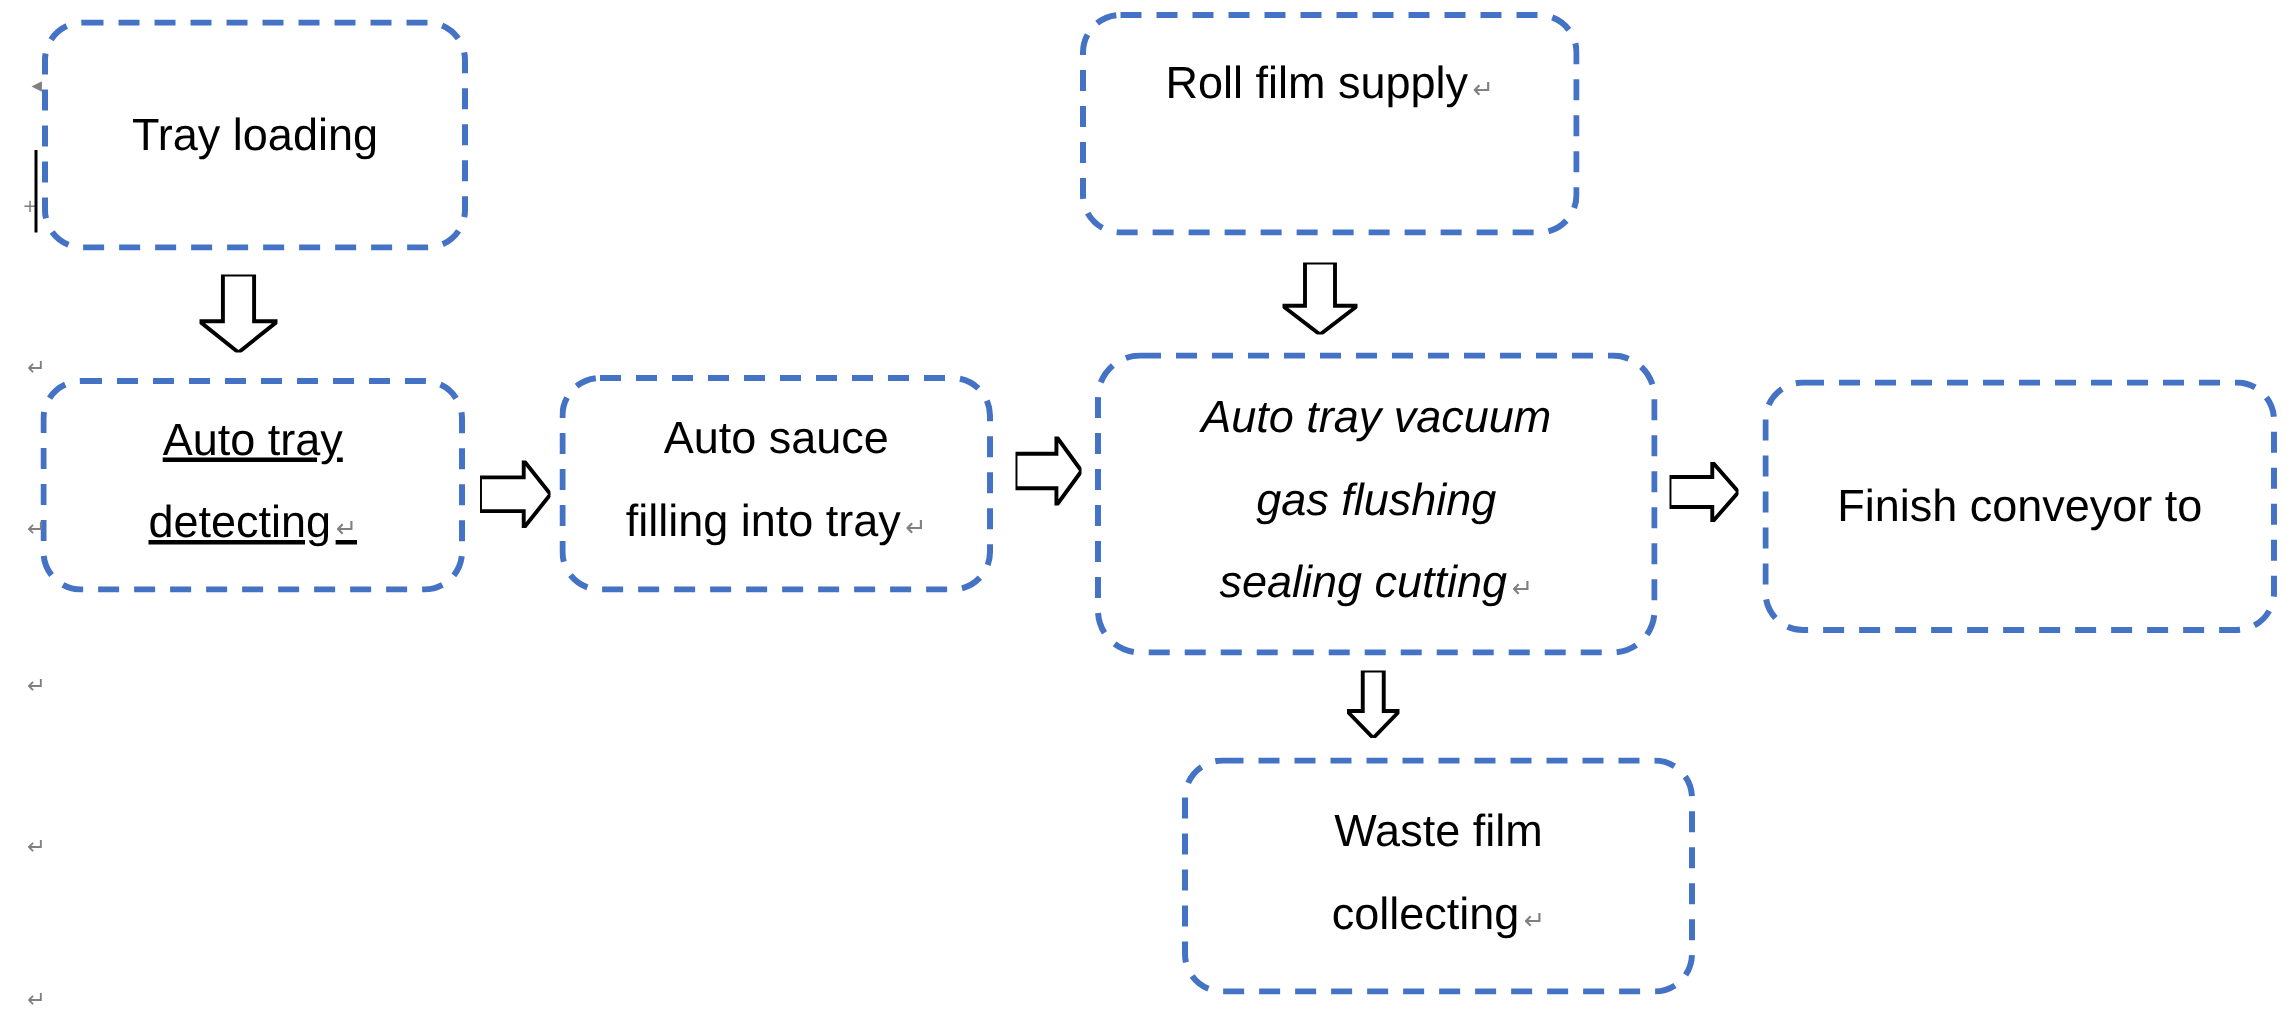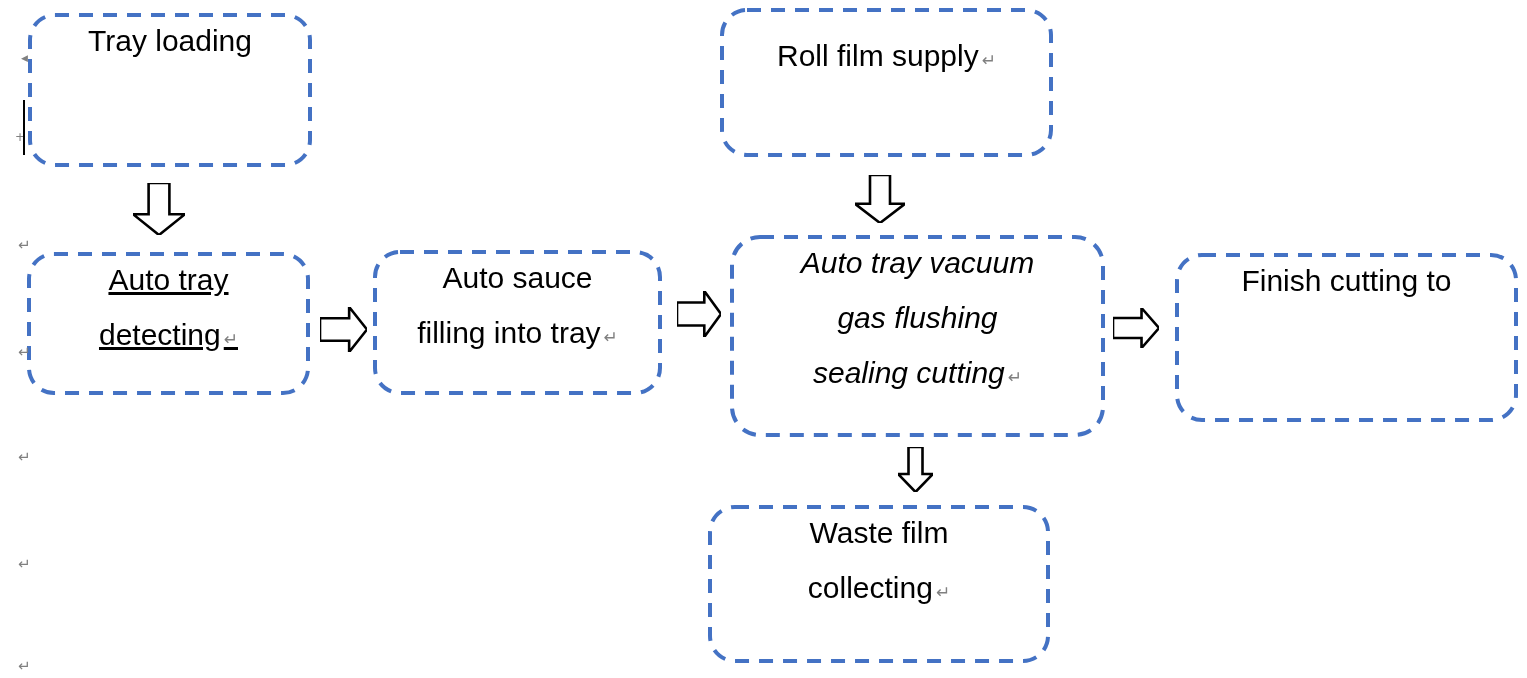--- a/index.html
+++ b/index.html
@@ -1,20 +1,20 @@
 <!DOCTYPE html>
 <html><head>
 <meta charset="utf-8">
 <style>
   html,body{margin:0;padding:0;background:#ffffff;}
   .canvas{
     position:relative;width:1527px;height:678px;background:#ffffff;
     font-family:"Liberation Sans",sans-serif;overflow:hidden;
   }
-  .node{position:absolute;display:flex;align-items:flex-start;justify-content:center;}
+  .node{position:absolute;display:flex;align-items:center;justify-content:center;}
   .node.top-align{align-items:flex-start;}
   .border-svg{position:absolute;left:0;top:0;}
   .label{position:relative;text-align:center;font-size:30px;line-height:55px;color:#000000;white-space:nowrap;}
   .ret{font-size:17px;color:#808080;margin-left:3px;font-family:"DejaVu Sans",sans-serif;}
   .arrow{position:absolute;}
   .margin-mark{position:absolute;color:#808080;line-height:1;font-size:15px;font-family:"DejaVu Sans",sans-serif;}
   .text-cursor{position:absolute;width:1.5px;background:#000000;}
 </style>
 </head>
 <body>
@@ -68,25 +68,25 @@
       <div>gas flushing</div>
       <div><span>sealing cutting</span><span class="ret">↵</span></div>
     </div>
   </div>
 
   <div class="node" style="left:1175px;top:253px;width:343px;height:169px;">
     <svg class="border-svg" width="343" height="169">
       <rect x="2" y="2" width="339" height="165" rx="25" ry="25" fill="none" stroke="#4472C4" stroke-width="4" stroke-dasharray="14 10"></rect>
     </svg>
     <div class="label">
-      <div>Finish cutting to</div>
+      <div>Finish conveyor to</div>
     </div>
   </div>
 
-  <div class="node" style="left:708px;top:505px;width:342px;height:158px;">
+  <div class="node" style="left:788px;top:505px;width:342px;height:158px;">
     <svg class="border-svg" width="342" height="158">
       <rect x="2" y="2" width="338" height="154" rx="25" ry="25" fill="none" stroke="#4472C4" stroke-width="4" stroke-dasharray="14 10"></rect>
     </svg>
     <div class="label">
       <div>Waste film</div>
       <div><span>collecting</span><span class="ret">↵</span></div>
     </div>
   </div>
 
   <svg class="arrow" style="left:133px;top:183px;width:52px;height:52px;" viewBox="0 0 100 100" preserveAspectRatio="none">

